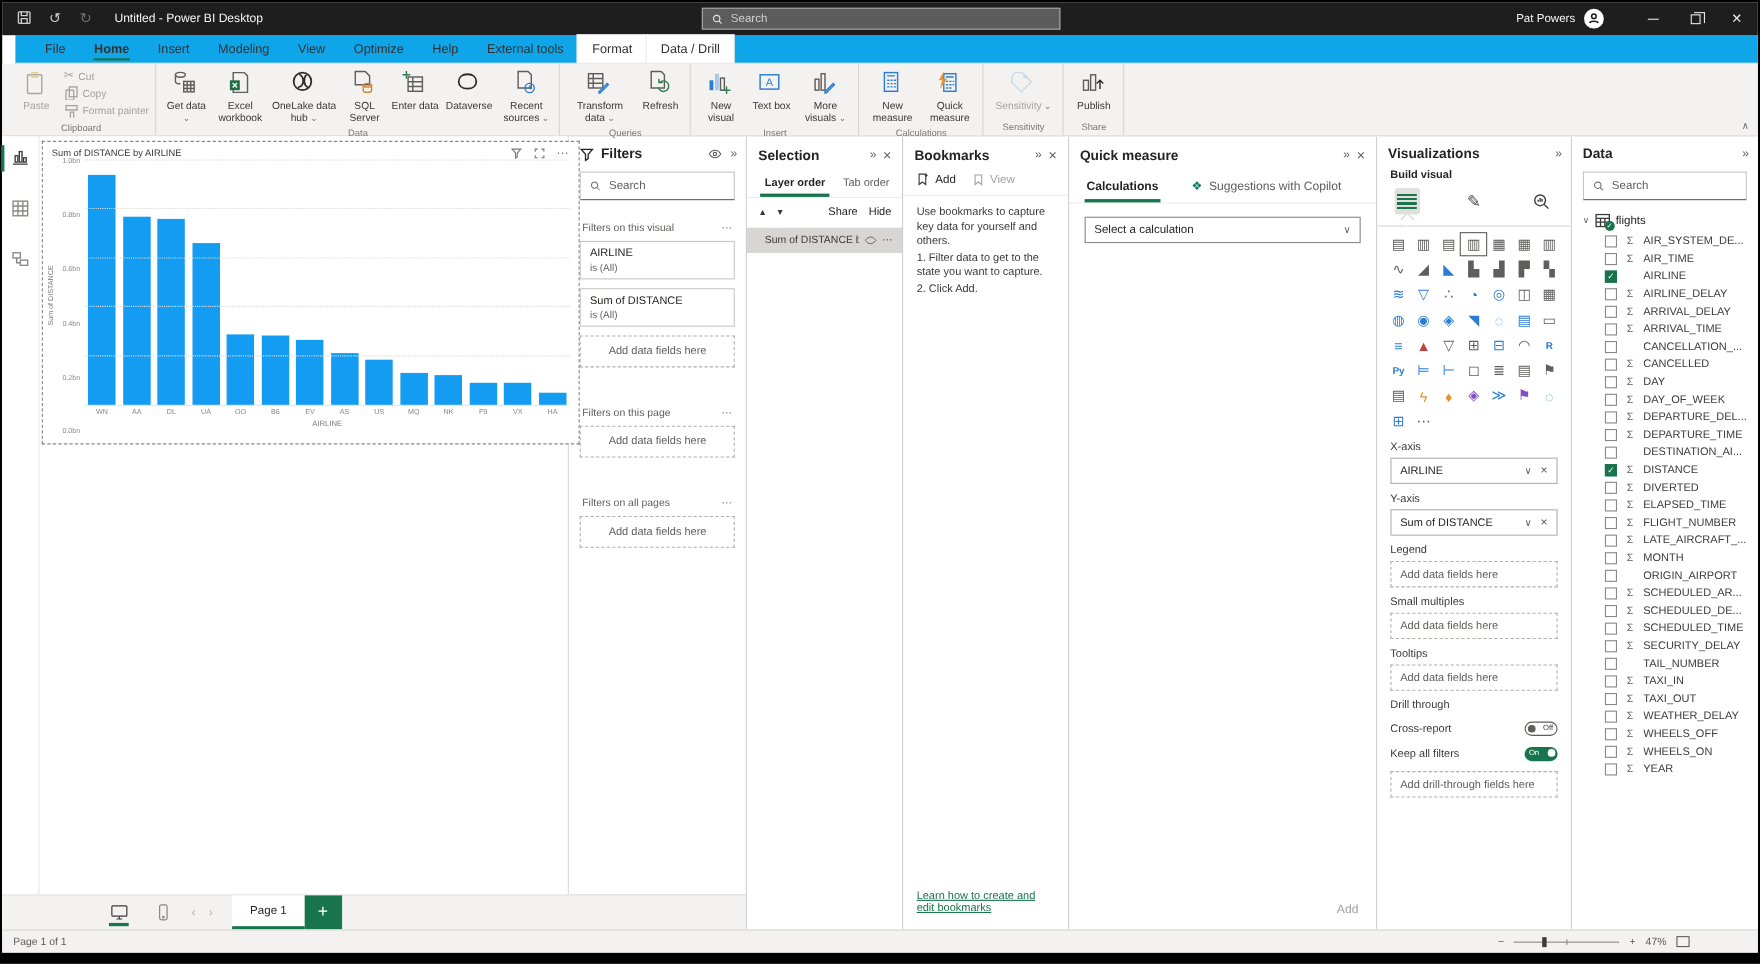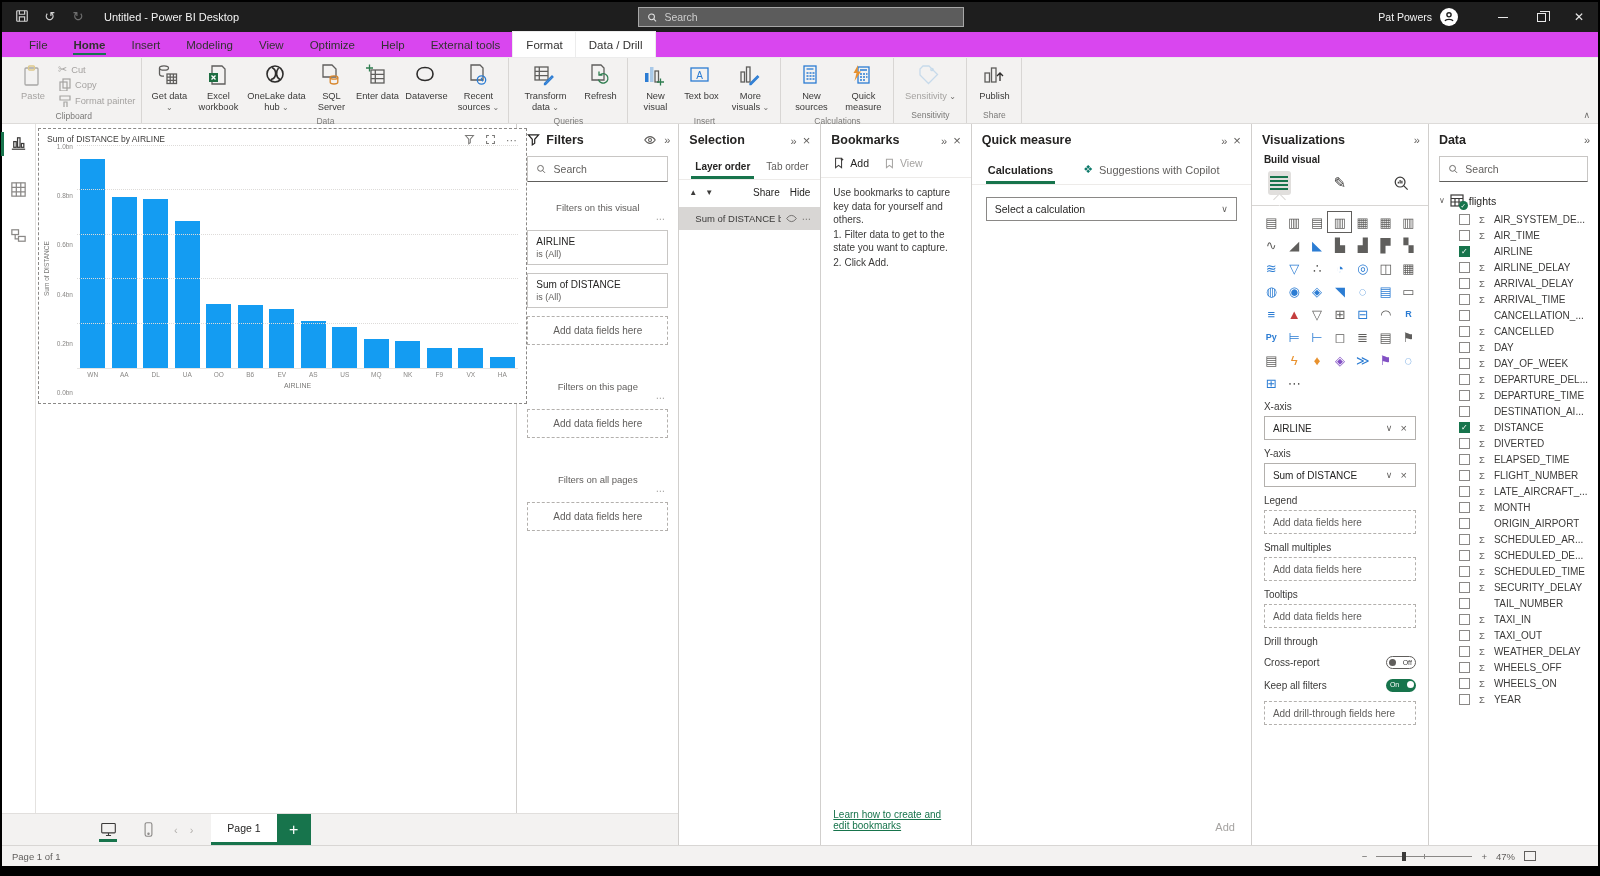--- a/index.html
+++ b/index.html
@@ -27,22 +27,22 @@
   .tb-avatar { width:18px; height:18px; border-radius:50%; background:#fff; position:relative; margin-right:26px; }
   .tb-avatar svg { position:absolute; inset:2px; stroke:#1e1e1e; fill:none; stroke-width:1.6; }
   .winbtn { width:38px; height:30px; display:flex; align-items:center; justify-content:center;
     color:#e8e8e8; font-size:12px; }
   .winbtn .mini { width:10px; border-top:1px solid #e8e8e8; display:block; }
   .winbtn .rest { width:9px; height:9px; border:1px solid #e8e8e8; position:relative; }
   .winbtn .rest:before { content:""; position:absolute; left:2px; top:-3px; width:9px; height:9px;
     border:1px solid #e8e8e8; border-left:none; border-bottom:none; }
 
   
-  .tabrow { height:26px; background:#d946ef; display:flex; align-items:stretch; padding-left:14px;
-    flex:0 0 auto; border-bottom:1px solid #ebebeb; }
+  .tabrow { height:26px; background:#0ea5e9; display:flex; align-items:stretch; padding-left:14px;
+    flex:0 0 auto; border-bottom:1px solid #ebebeb;margin-left:12px; }
   .mtab { font-size:11.5px; color:#323130; display:flex; align-items:center; padding:0 13px; position:relative; }
   .mtab.active { font-weight:bold; }
   .mtab.active:after { content:""; position:absolute; left:12px; right:12px; bottom:2px;
     border-bottom:2.5px solid #17744c; }
   .mtab.chip { background:#fff; box-shadow:0 0 0 1px #ececec; }
 
   
   .ribbon { height:66px; background:#f3f2f1; display:flex; align-items:stretch; position:relative;
     flex:0 0 auto; border-bottom:1px solid #dddbd9; padding-left:4px; }
   .rgroup { display:flex; flex-direction:column; border-right:1px solid #d8d6d4; padding:3px 4px 1px; }
@@ -112,34 +112,34 @@
   .statusbar { height:21px; background:#f3f2f1; border-top:1px solid #d8d6d4; display:flex; align-items:center;
     font-size:9.5px; color:#605e5c; padding:0 10px; flex:0 0 auto; }
   .sb-right { margin-left:auto; display:flex; align-items:center; gap:9px; margin-right:52px; }
   .sb-track { width:96px; height:1px; background:#8a8886; position:relative; }
   .sb-handle { position:absolute; left:27%; top:-4px; width:4px; height:9px; background:#3b3a39; }
   .sb-notch { position:absolute; left:50%; top:-2px; width:1px; height:5px; background:#8a8886; }
   .sb-fit { width:12px; height:10px; border:1px solid #605e5c; position:relative; }
 
   
   .pane { background:#fff; border-left:1px solid #d1cfcd; display:flex; flex-direction:column; min-height:0; }
-  .pane-h { display:flex; gap:6px; padding:9px 10px 7px; font-size:12.5px; font-weight:bold;
+  .pane-h { display:flex; align-items:center; gap:6px; padding:9px 10px 7px; font-size:12.5px; font-weight:bold;
     color:#252423; flex:0 0 auto; }
   .ph-ic { margin-left:auto; display:flex; gap:8px; align-items:center; color:#605e5c; font-weight:normal; }
   .ph-ic svg { width:12px; height:12px; fill:none; stroke:#605e5c; stroke-width:1.4; }
   .chev { font-size:11px; color:#605e5c; letter-spacing:-2px; }
   .xclose { font-size:13px; color:#605e5c; }
 
   .searchbox { margin:2px 10px 10px; border:1px solid #c8c6c4; border-bottom:1px solid #605e5c;
     height:26px; display:flex; align-items:center; gap:7px; padding:0 8px; }
   .searchbox svg { width:12px; height:12px; stroke:#605e5c; fill:none; stroke-width:1.4; }
   .searchbox input { border:none; outline:none; font-size:10.5px; width:100%; color:#252423; font-family:inherit; }
   .searchbox input::placeholder { color:#605e5c; }
 
-  .sec-title { display:flex; align-items:center; font-size:9.5px; color:#605e5c; padding:10px 12px 6px;flex-direction:column; }
+  .sec-title { display:flex; align-items:flex-end; font-size:9.5px; color:#605e5c; padding:10px 12px 6px; }
   .sec-title .dots { margin-left:auto; color:#8a8886; letter-spacing:1px; }
   .fcard { margin:0 10px 8px; border:1px solid #c8c6c4; padding:5px 8px; }
   .fcard .fname { font-size:10px; color:#252423; }
   .fcard .fcond { font-size:9px; color:#605e5c; margin-top:2px; }
   .addbox { margin:0 10px 8px; border:1px dashed #b3b0ad; color:#605e5c; font-size:10px;
     text-align:center; padding:8px 4px; }
 
   
   .sel-tabs { display:flex; padding:0 10px; gap:4px; border-bottom:1px solid #edebe9; }
   .sel-tab { font-size:10px; color:#605e5c; padding:6px 6px 7px; position:relative; white-space:nowrap; }
@@ -425,21 +425,21 @@
     </div>
 
     <div class="rgroup">
       <div class="rgroup-body">
         <div class="rbtn">
           <svg class="i24">
               <rect x="6" y="3" width="12" height="17" class="st-b"></rect>
               <path class="st-b" d="M8.5 6h7"></path>
               <path class="st-b" d="M8.5 10h2M11.5 10h2M14.5 10h2M8.5 13h2M11.5 13h2M14.5 13h2M8.5 16h2M11.5 16h2M14.5 16h2"></path>
             </svg>
-          <span class="rlbl">New sources</span>
+          <span class="rlbl">New measure</span>
         </div>
         <div class="rbtn">
           <svg class="i24">
               <rect x="8" y="4" width="11" height="16" class="st-b"></rect>
               <path class="st-b" d="M10 7h7M10 11h2M13 11h2M16 11h1.5M10 14h2M13 14h2M16 14h1.5M10 17h2M13 17h2"></path>
               <path d="M8 2L3.5 10h3l-2 8 6.5-9.5h-3.5z" fill="#e8912d" stroke="none"></path>
             </svg>
           <span class="rlbl">Quick measure</span>
         </div>
       </div>

